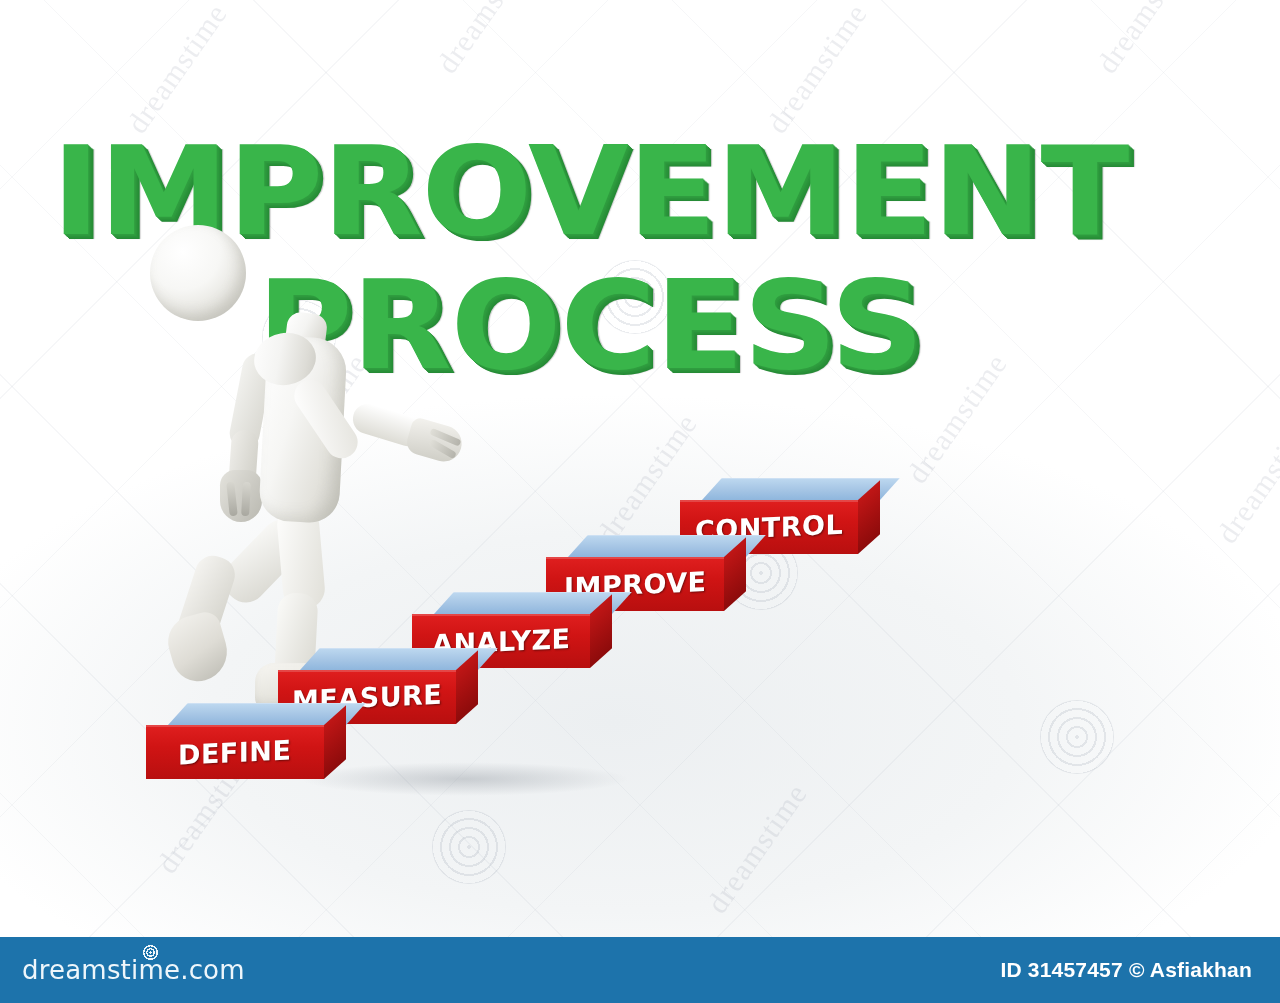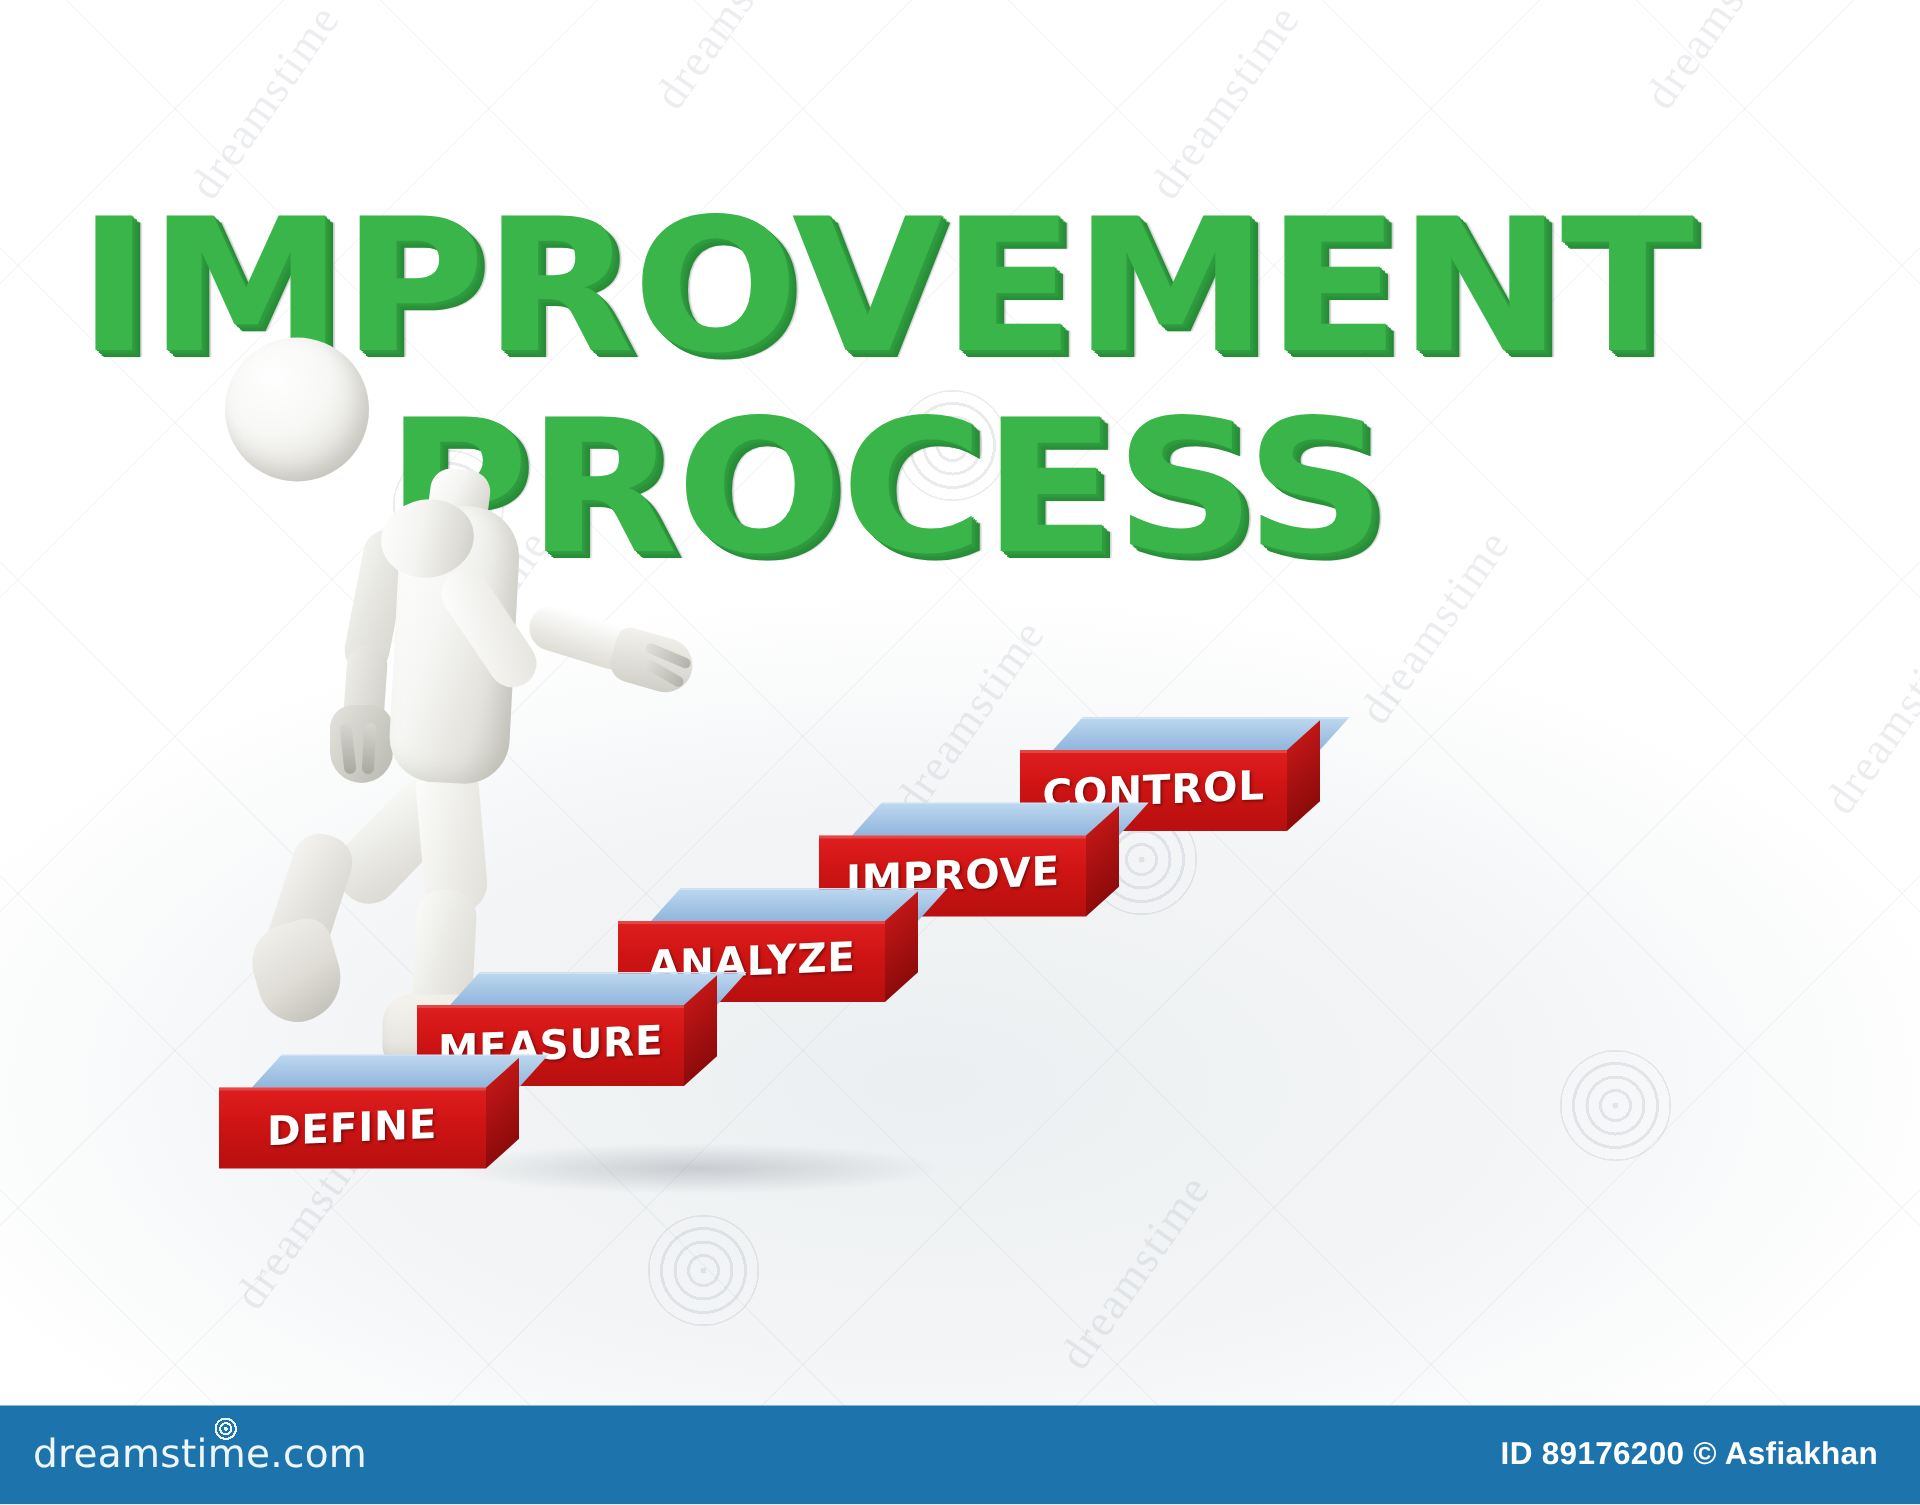--- a/index.html
+++ b/index.html
@@ -330,16 +330,16 @@
       <span class="label" style="font-size:27px;">DEFINE</span>
     </div>
     <div class="side" style="left:178px; top:22px; width:22px; height:54px;"></div>
   </div>
 
   <div class="footer">
     <div class="ds-logo">
       <span class="reg"></span>
       <span>dreamstime.com</span>
     </div>
-    <div class="ds-credit">ID 89176200 © Asfiakhan</div>
+    <div class="ds-credit">ID 31457457 © Asfiakhan</div>
   </div>
 
 </div>
 
 </body></html>

